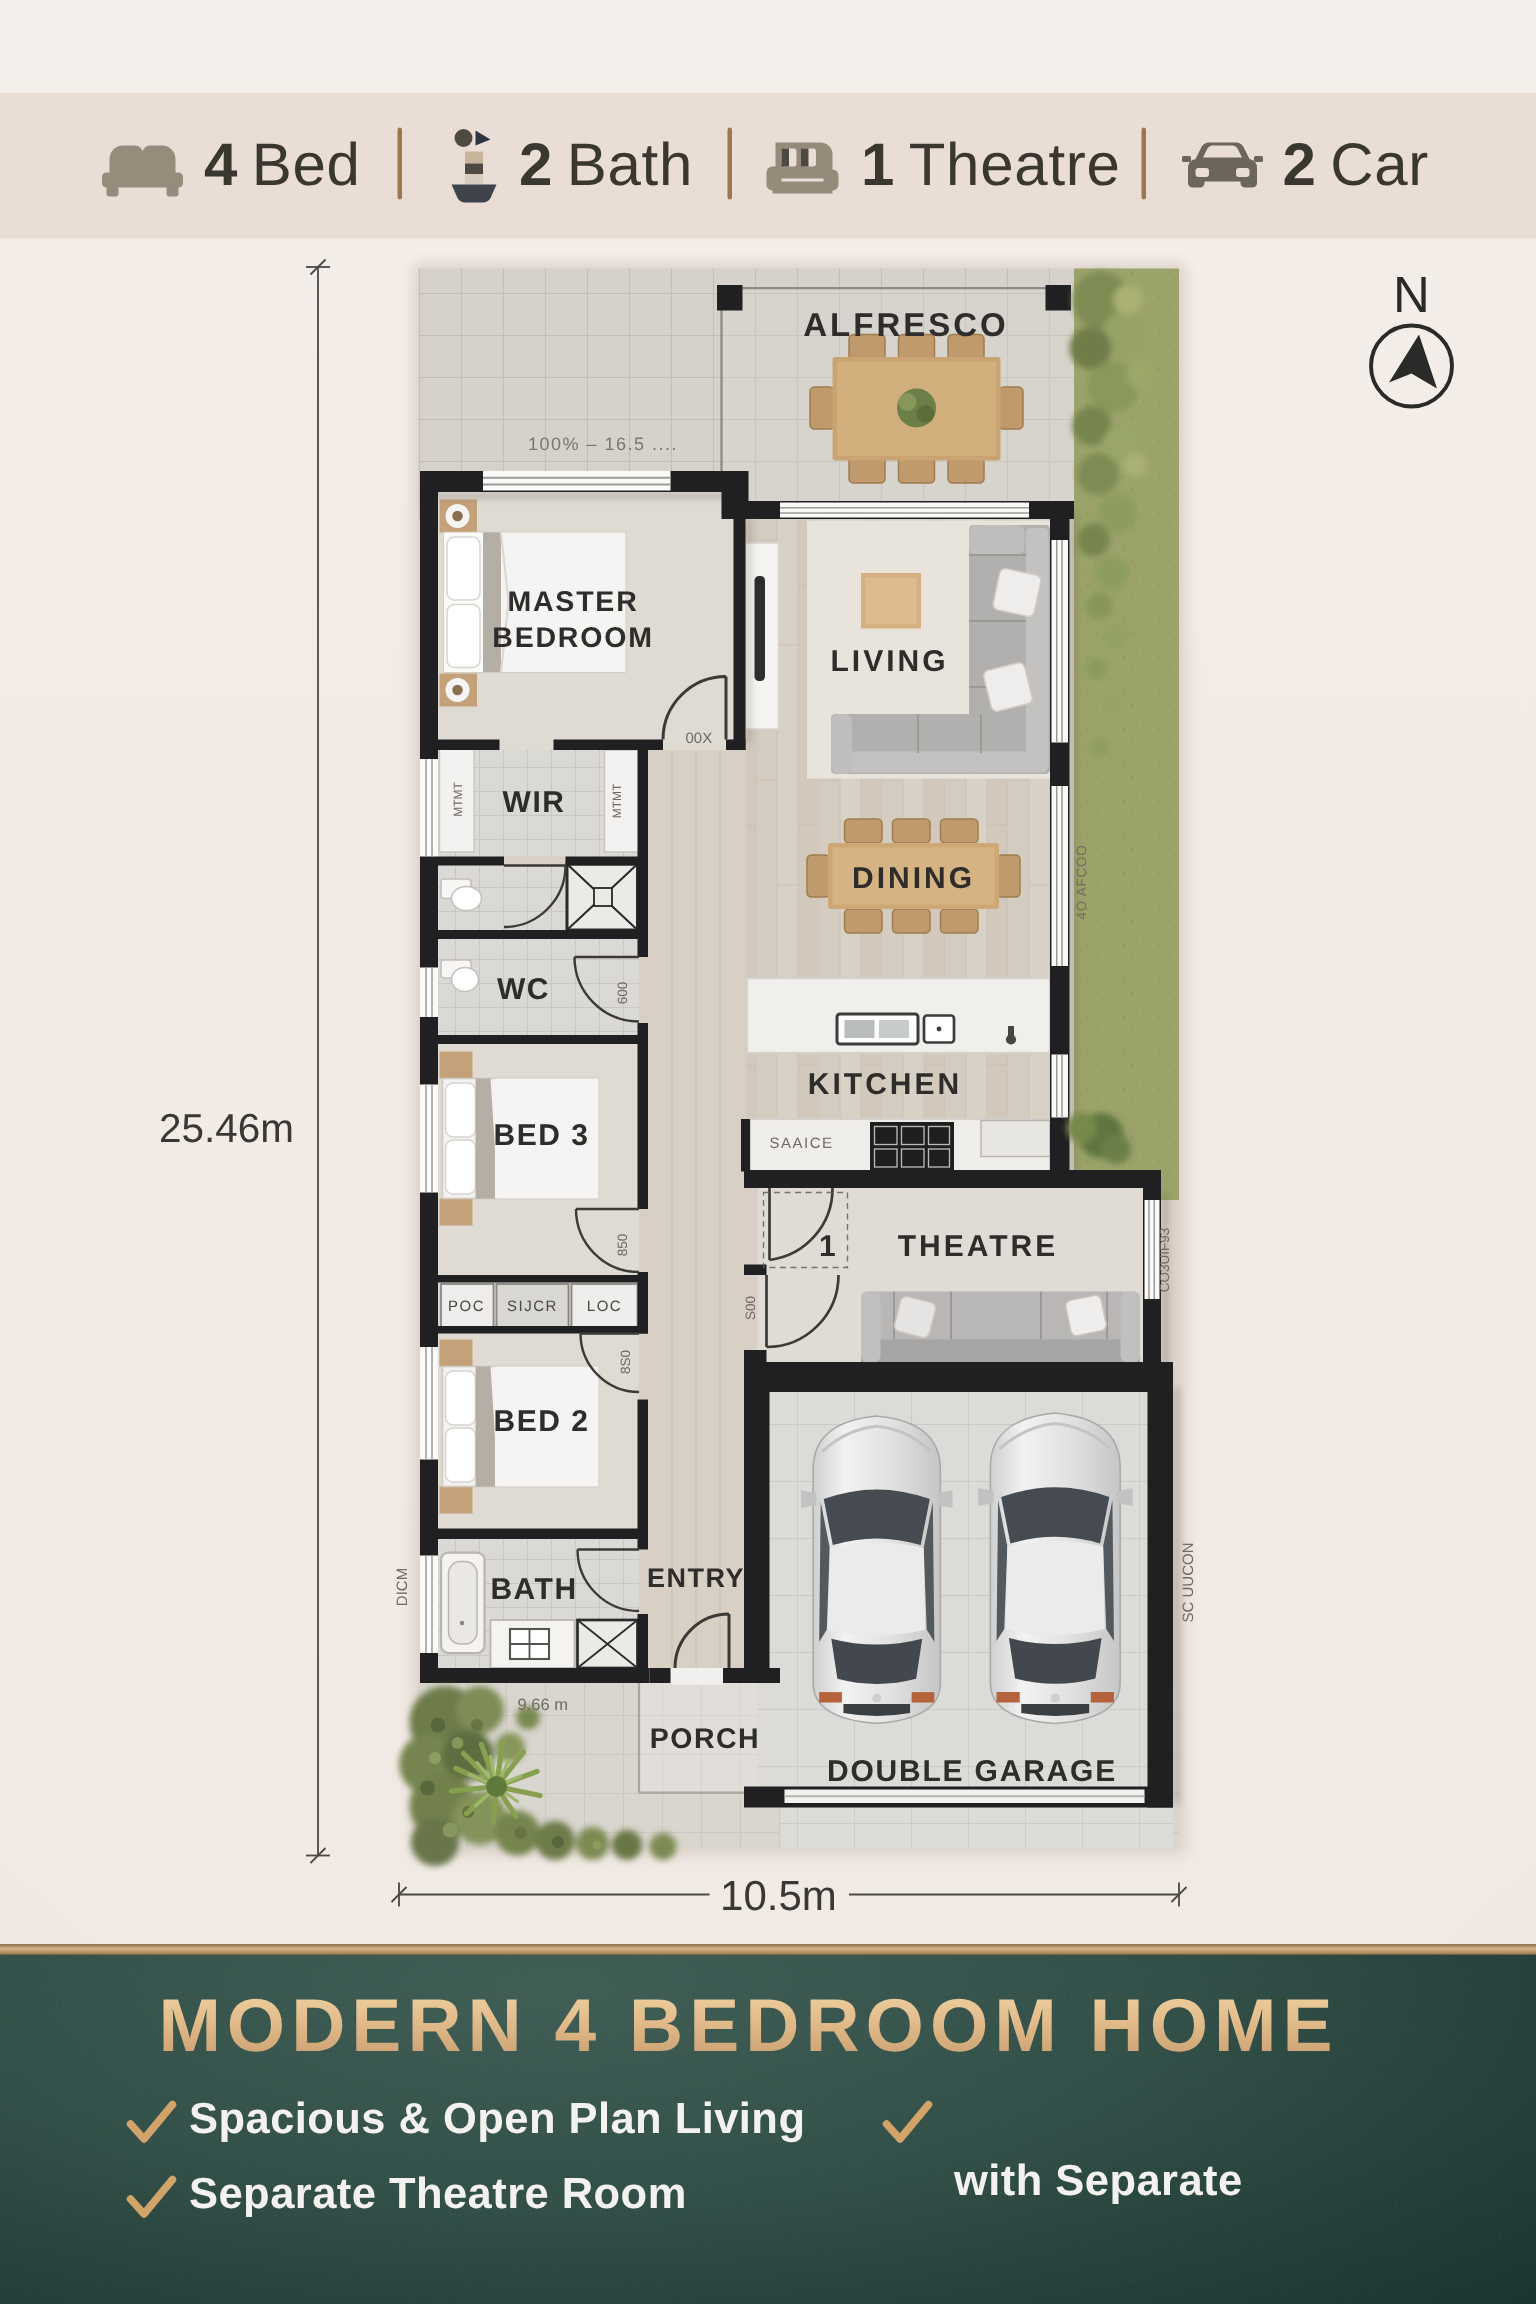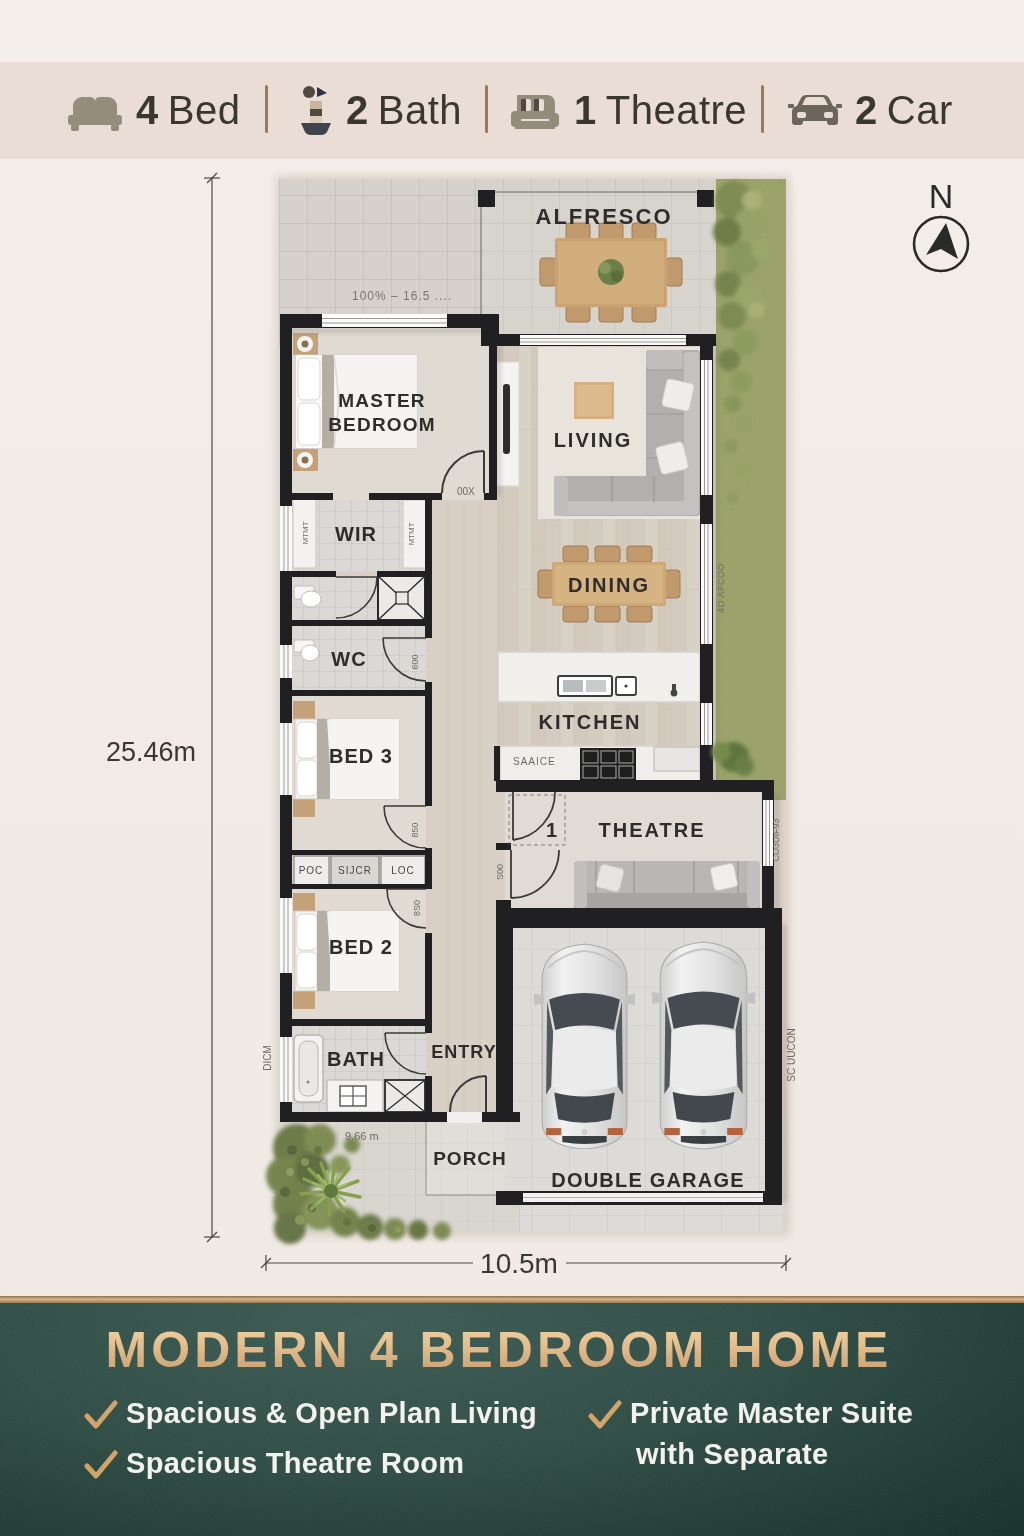--- a/index.html
+++ b/index.html
@@ -650,22 +650,21 @@
 <svg class="check" style="left:84px;top:1400px" width="34" height="30" viewBox="0 0 34 30">
       <path d="M3 16 L12 26 L31 3" stroke="#d2a469" stroke-width="5" fill="none" stroke-linecap="round" stroke-linejoin="round"></path>
     </svg>
 
 <div class="featline" style="left:126px;top:1397px">Spacious &amp; Open Plan Living</div>
 
 <svg class="check" style="left:84px;top:1450px" width="34" height="30" viewBox="0 0 34 30">
       <path d="M3 16 L12 26 L31 3" stroke="#d2a469" stroke-width="5" fill="none" stroke-linecap="round" stroke-linejoin="round"></path>
     </svg>
 
-<div class="featline" style="left:126px;top:1447px">Spacious Theatre Room</div>
+<div class="featline" style="left:126px;top:1447px">Separate Theatre Room</div>
 
 <svg class="check" style="left:588px;top:1400px" width="34" height="30" viewBox="0 0 34 30">
       <path d="M3 16 L12 26 L31 3" stroke="#d2a469" stroke-width="5" fill="none" stroke-linecap="round" stroke-linejoin="round"></path>
     </svg>
 
-<div class="featline" style="left:630px;top:1397px">Private Master Suite</div>
 
 <div class="featline" style="left:636px;top:1438px">with Separate</div>
 </div>
 
 </body></html>

